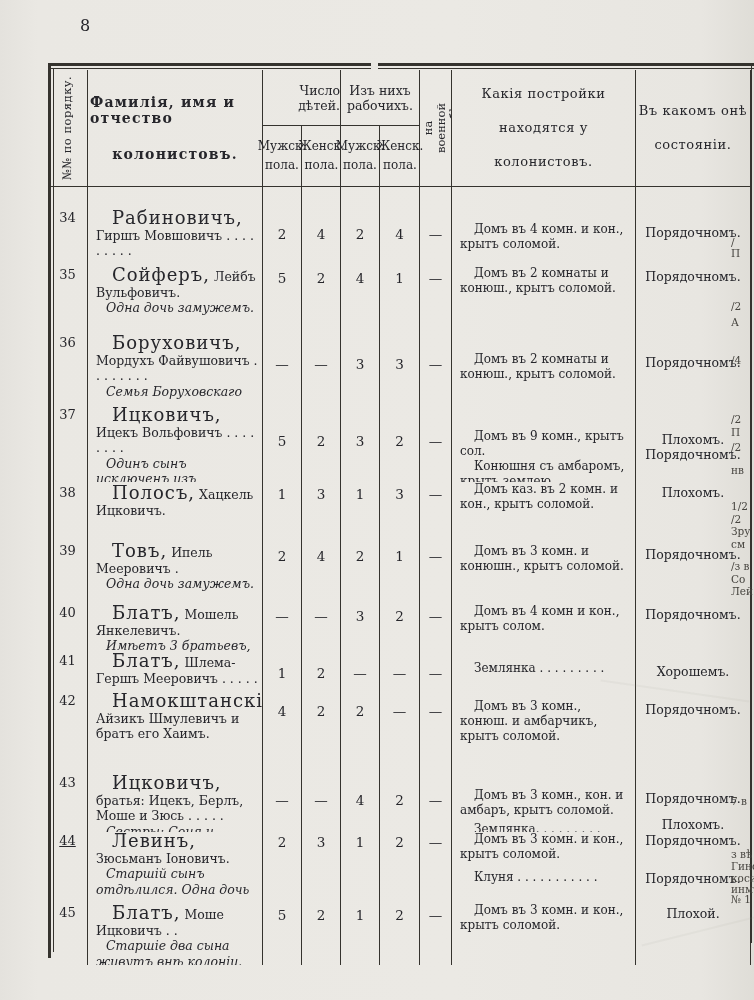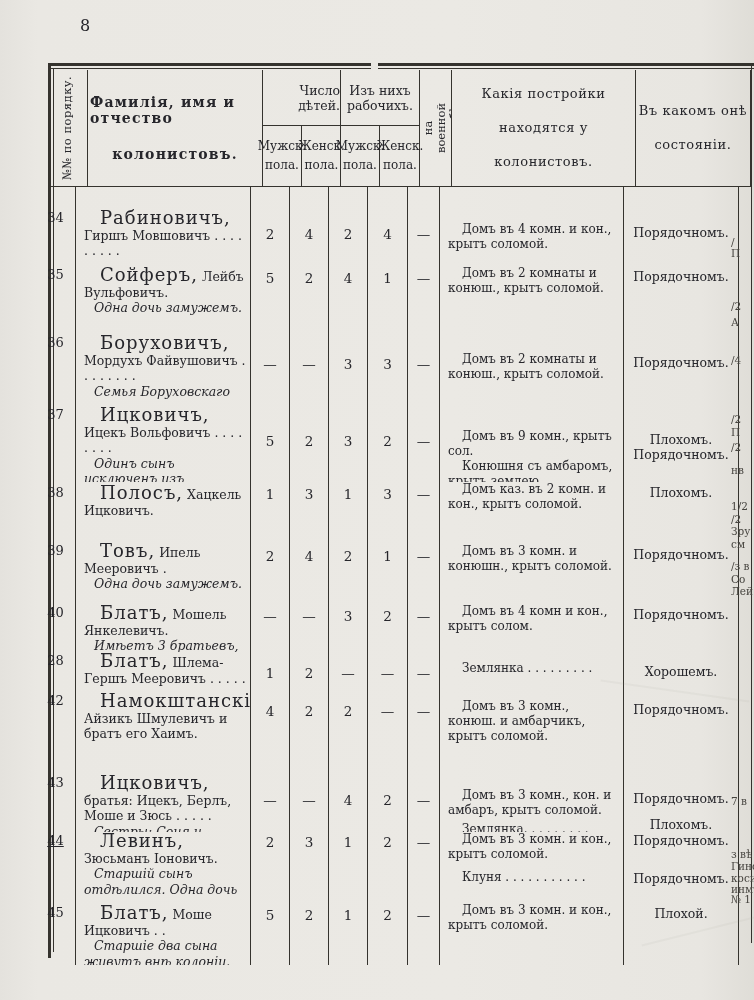--- a/index.html
+++ b/index.html
@@ -33,21 +33,21 @@
   .hsplit{display:flex;flex-direction:column;}
   .hsplit .top{height:55px;border-bottom:1px solid var(--line);display:flex;flex-direction:column;
     align-items:center;justify-content:center;font-size:12.5px;line-height:15px;text-align:right;}
   .hsplit .subs{flex:1;display:grid;}
   .subcell{display:flex;flex-direction:column;align-items:center;justify-content:center;
     font-size:12px;line-height:19px;text-align:center;}
   .subcell:first-child{border-right:1px solid var(--line);}
   .htwol{display:flex;flex-direction:column;justify-content:center;align-items:center;
     font-size:13px;line-height:34px;text-align:center;letter-spacing:.6px;}
   
-  #tbody{position:absolute;left:36px;top:186px;width:636px;}
+  #tbody{position:absolute;left:48px;top:186px;width:636px;}
   .trow{display:grid;grid-template-columns:40px 175px 39px 39px 39px 40px 32px 184px 115px;}
   .trow>div{border-right:1px solid var(--line);overflow:hidden;}
   .cell-num{font-size:13px;text-align:center;}
   .cell-name{font-size:12.5px;line-height:15.5px;padding-left:8px;padding-right:3px;}
   .cell-name .surname{font-weight:normal;font-size:18px;letter-spacing:1px;}
   .cell-name .namep{text-indent:16px;}
   .cell-name .note{text-indent:10px;font-style:italic;}
   .cell-val{font-size:13.5px;text-align:center;}
   .cell-bldg{font-size:12px;line-height:15px;padding-left:8px;padding-right:4px;}
   .cell-bldg .bldg{text-indent:14px;}
@@ -245,21 +245,21 @@
         <div class="cell-val" style="padding-top: 6px;"><span>2</span></div>
         <div class="cell-val" style="padding-top: 6px;"><span>—</span></div>
         <div class="cell-bldg" style="padding-top: 2px;">
           <div class="bldg">Домъ въ 4 комн и кон., крытъ солом.</div>
         </div>
         <div class="cell-state" style="padding-top: 6px;">
           <div class="state">Порядочномъ.</div>
         </div>
       </div>
       <div class="trow" style="height: 38px;">
-        <div class="cell-num" style="padding-top: 1px;"><span>28</span></div>
+        <div class="cell-num" style="padding-top: 1px;"><span>41</span></div>
         <div class="cell-name" style="padding-top: 1px;">
           <div class="namep"><span class="surname">Блатъ,</span> Шлема-Гершъ Мееровичъ . . . . . . . . . .</div>
         </div>
         <div class="cell-val" style="padding-top: 13px;"><span>1</span></div>
         <div class="cell-val" style="padding-top: 13px;"><span>2</span></div>
         <div class="cell-val" style="padding-top: 13px;"><span>—</span></div>
         <div class="cell-val" style="padding-top: 13px;"><span>—</span></div>
         <div class="cell-val" style="padding-top: 13px;"><span>—</span></div>
         <div class="cell-bldg" style="padding-top: 9px;">
           <div class="bldg">Землянка  .  .  .  .  .  .  .  .  .</div>

